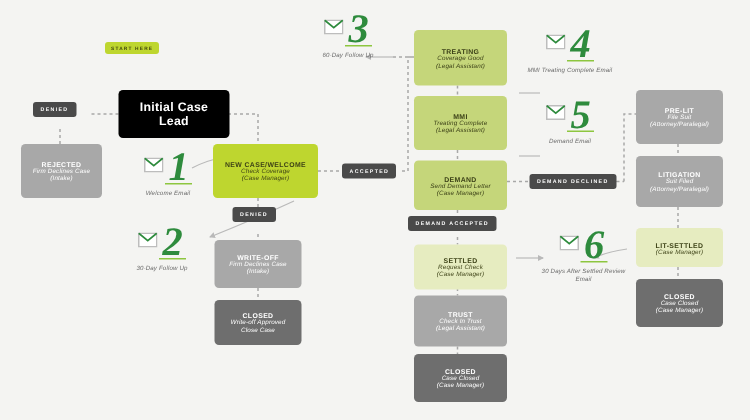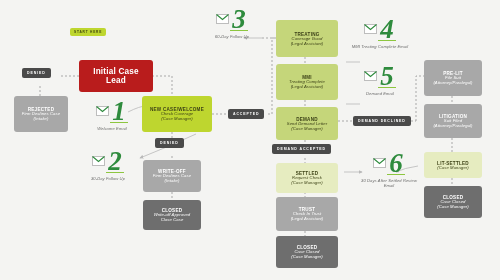--- a/index.html
+++ b/index.html
@@ -29,21 +29,21 @@
     font-size: 4.6px;
     font-weight: bold;
     letter-spacing: .25px;
     text-transform: uppercase;
   }
   .node .sub {
     font-size: 4.2px;
     font-style: italic;
     letter-spacing: .1px;
   }
-  .node.dark { background: #b91c1c; color: #ffffff; }
+  .node.dark { background: #000000; color: #ffffff; }
   .node.grey { background: #a8a8a8; color: #ffffff; }
   .node.dgrey { background: #6e6e6e; color: #ffffff; }
   .node.lime { background: #bed62f; color: #3d4216; }
   .node.pale { background: #e6ecc0; color: #3d4216; }
   .node.olive { background: #c5d67a; color: #3a3f16; }
 
   .node.hero { padding: 6px 4px; }
   .node.hero .ttl {
     font-size: 8.2px;
     font-weight: bold;

